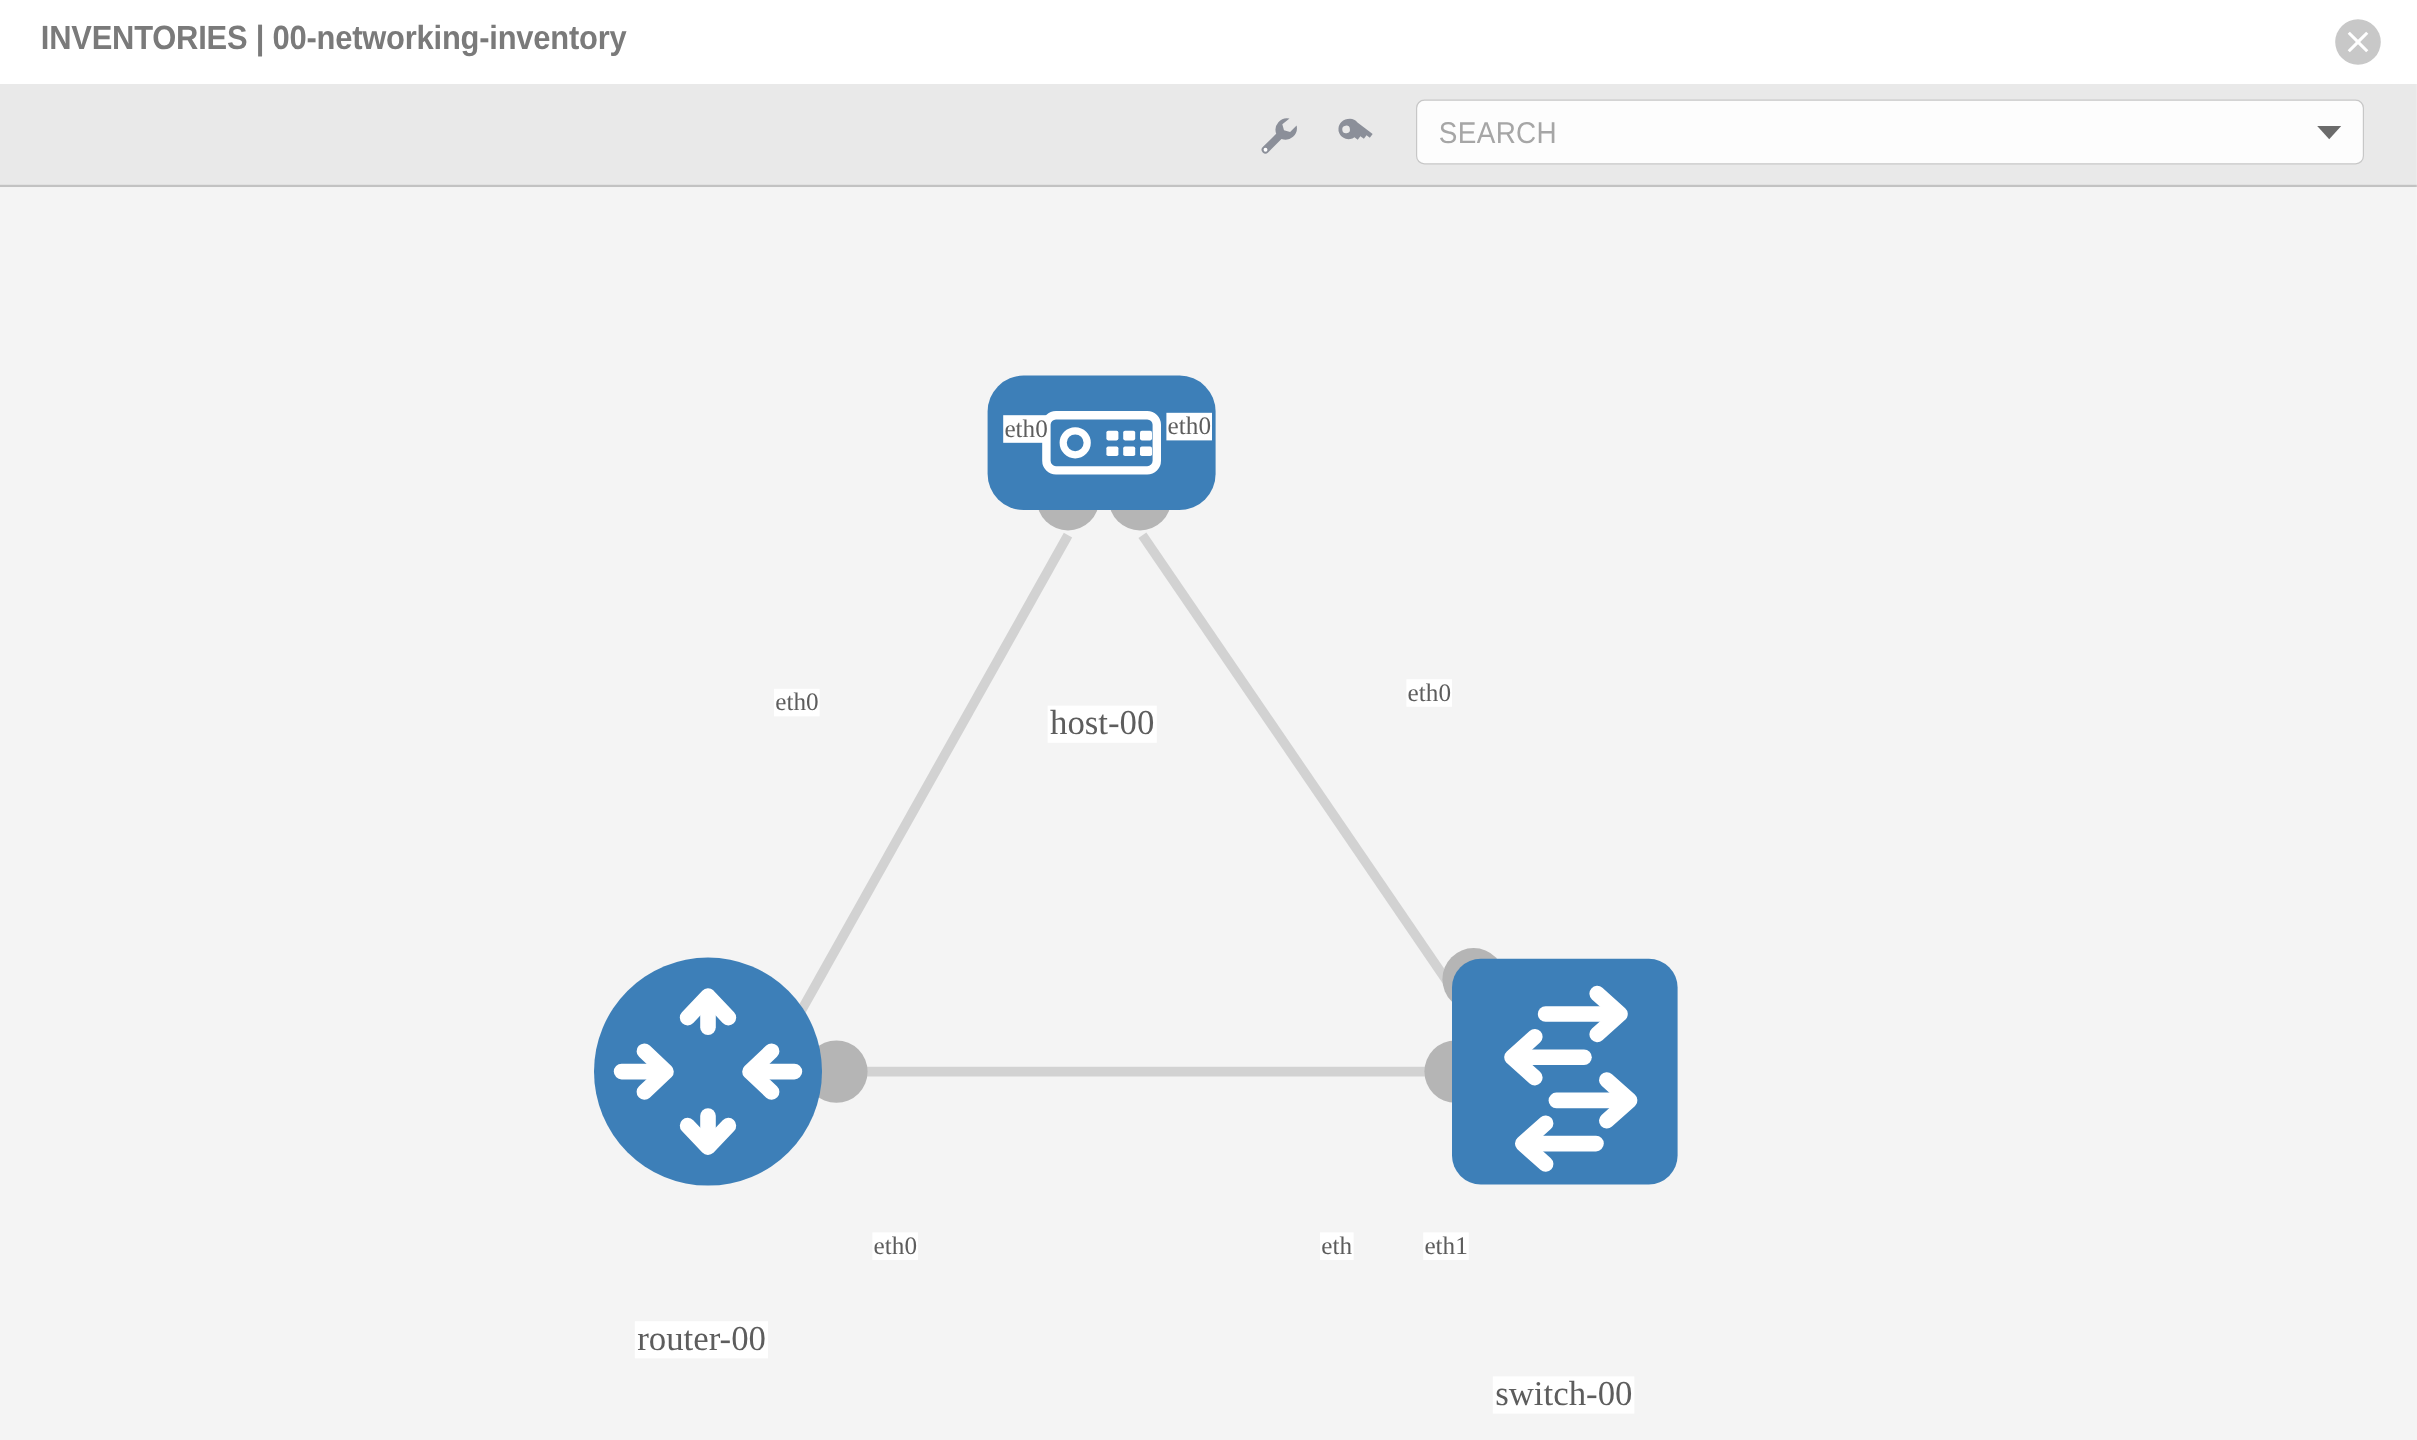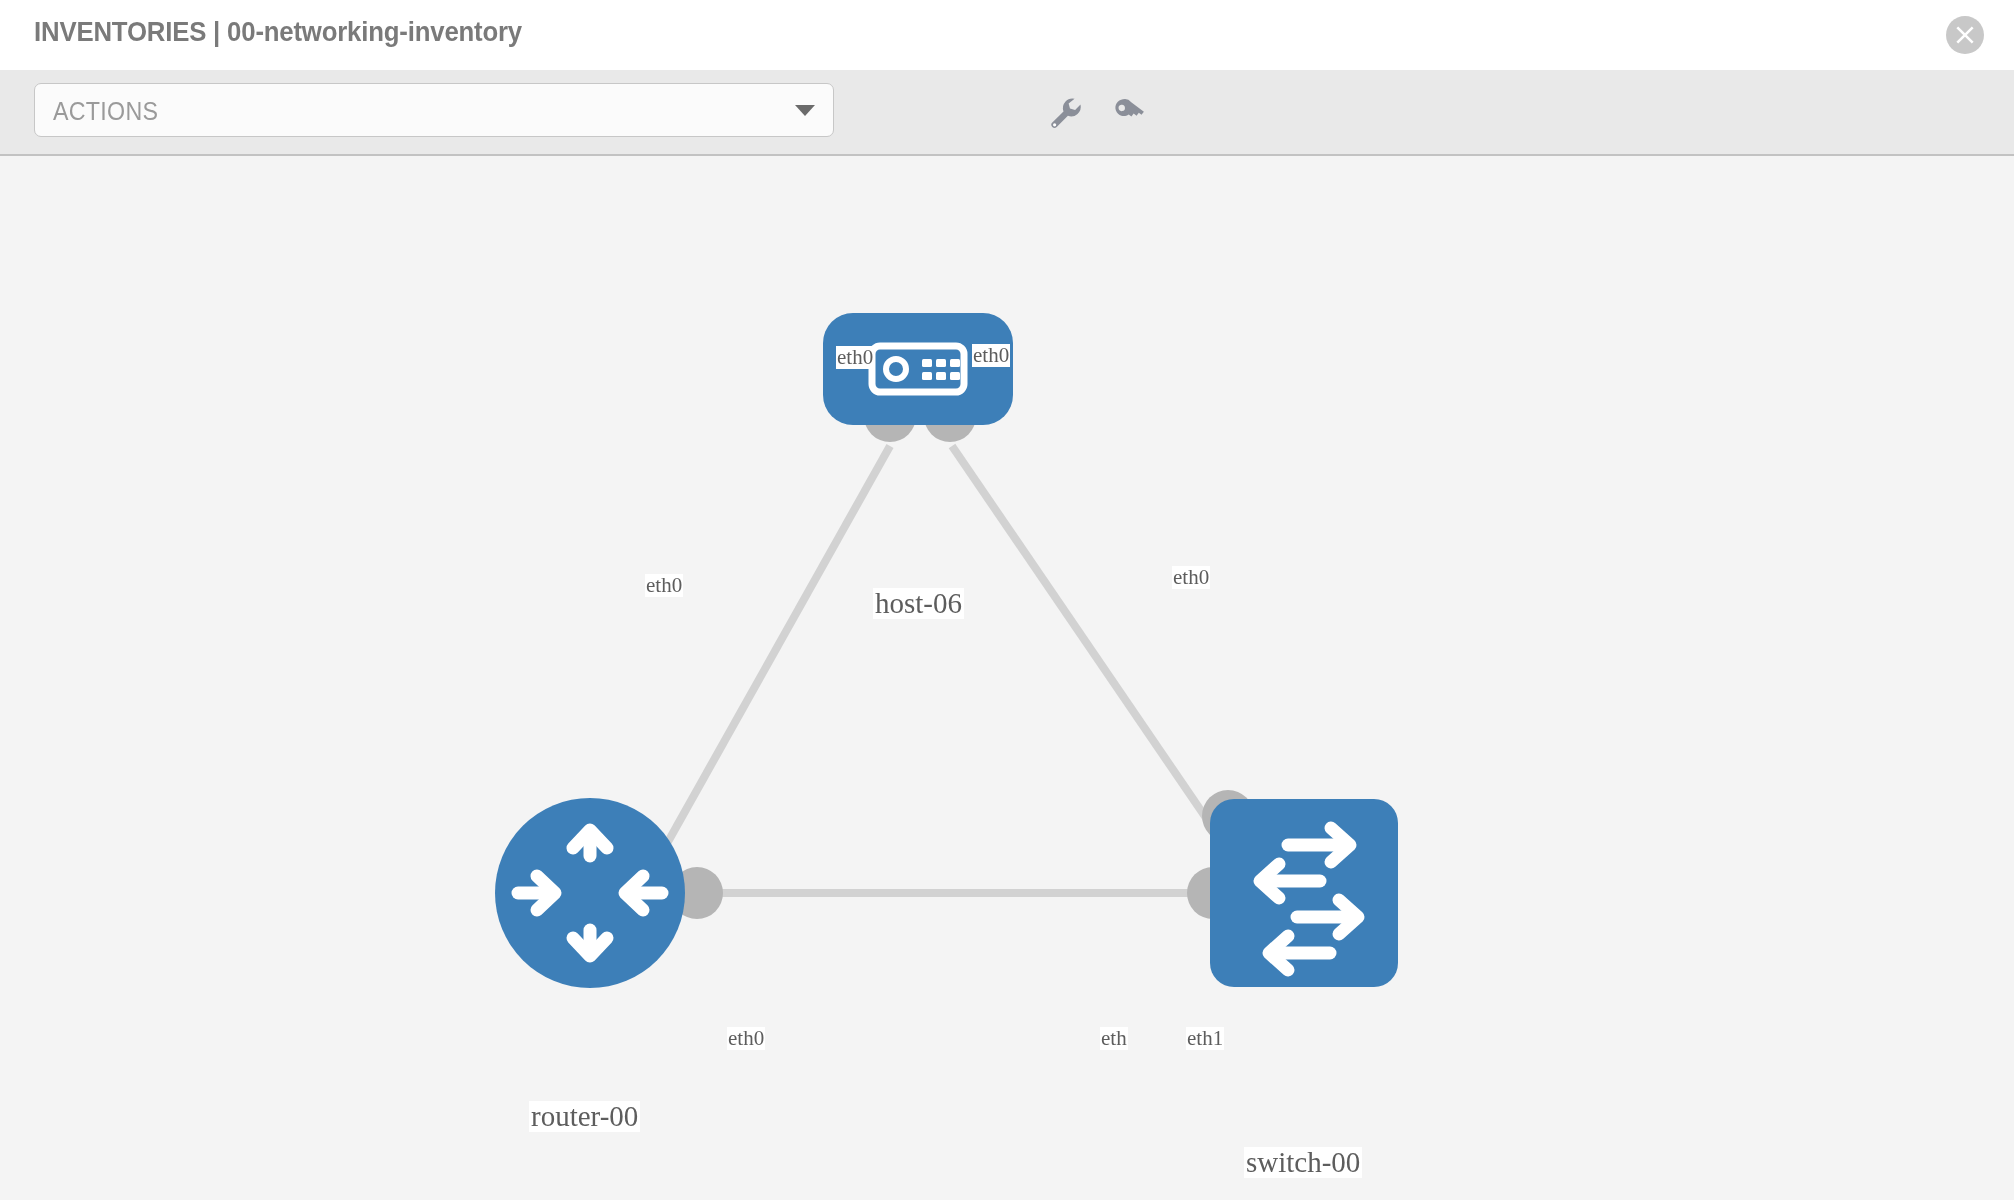--- a/index.html
+++ b/index.html
@@ -167,38 +167,38 @@
   <div class="page-title">INVENTORIES | 00-networking-inventory</div>
   <div class="close-btn">
     <svg width="38" height="38" viewBox="0 0 38 38" aria-hidden="true">
       <path d="M12.2 10.4 L19 17.2 L25.8 10.4 L27.6 12.2 L20.8 19 L27.6 25.8 L25.8 27.6 L19 20.8 L12.2 27.6 L10.4 25.8 L17.2 19 L10.4 12.2 Z" fill="#ffffff"></path>
     </svg>
   </div>
 </div>
 
 <div class="toolbar">
 
-  <div class="actions-select">
-    <span class="label">ACTIONS</span>
-    <span class="caret"></span>
-  </div>
 
   <div class="tool-icon wrench">
     <svg width="40" height="40" viewBox="0 0 40 40" aria-hidden="true">
       <path d="M29.6 6.8 a9.6 9.6 0 0 0 -11.1 12.6 L7.3 30.6 a3.1 3.1 0 0 0 0 4.4 a3.1 3.1 0 0 0 4.4 0 L22.9 23.8 a9.6 9.6 0 0 0 12.6 -11.2 l-5.4 5.4 -5.1 -1.4 -1.4 -5.1 z" fill="#8b8f99"></path>
       <circle cx="9.6" cy="32.8" r="1.6" fill="#ffffff"></circle>
     </svg>
   </div>
 
   <div class="tool-icon key">
     <svg width="40" height="40" viewBox="0 0 40 40" aria-hidden="true">
       <path d="M14.8 6.4 a8.4 8.4 0 1 0 3.6 15.8 l2.4 2.4 2.6 -2.6 2.6 2.6 2.6 -2.6 2.4 2.4 2.8 -2.8 -11.2 -11.2 A8.4 8.4 0 0 0 14.8 6.4 z m-2.4 5.2 a3.2 3.2 0 1 1 0 6.4 a3.2 3.2 0 0 1 0 -6.4 z" fill="#8b8f99" transform="rotate(-8 20 20)"></path>
     </svg>
   </div>
 
+  <div class="search-select">
+    <span class="label">SEARCH</span>
+    <span class="caret"></span>
+  </div>
 </div>
 
 <div class="canvas">
 
   <svg class="topology-svg" viewBox="0 0 2014 1044">
 
     <g stroke="#d2d2d2" stroke-width="8" fill="none">
       <line x1="890" y1="290" x2="660" y2="700"></line>
     </g>
     <g stroke="#d2d2d2" stroke-width="8" fill="none">
@@ -270,17 +270,17 @@
   </svg>
 
   <span class="port-label" style="left:836px; top:190px;">eth0</span>
   <span class="port-label" style="left:972px; top:188px;">eth0</span>
   <span class="port-label" style="left:645px; top:418px;">eth0</span>
   <span class="port-label" style="left:1172px; top:410px;">eth0</span>
   <span class="port-label" style="left:727px; top:871px;">eth0</span>
   <span class="port-label" style="left:1100px; top:871px;">eth</span>
   <span class="port-label" style="left:1186px; top:871px;">eth1</span>
 
-  <span class="node-label" style="left:873px; top:432px;">host-06</span>
+  <span class="node-label" style="left:873px; top:432px;">host-00</span>
   <span class="node-label" style="left:529px; top:945px;">router-00</span>
   <span class="node-label" style="left:1244px; top:991px;text-align:right;">switch-00</span>
 
 </div>
 
 </body></html>

